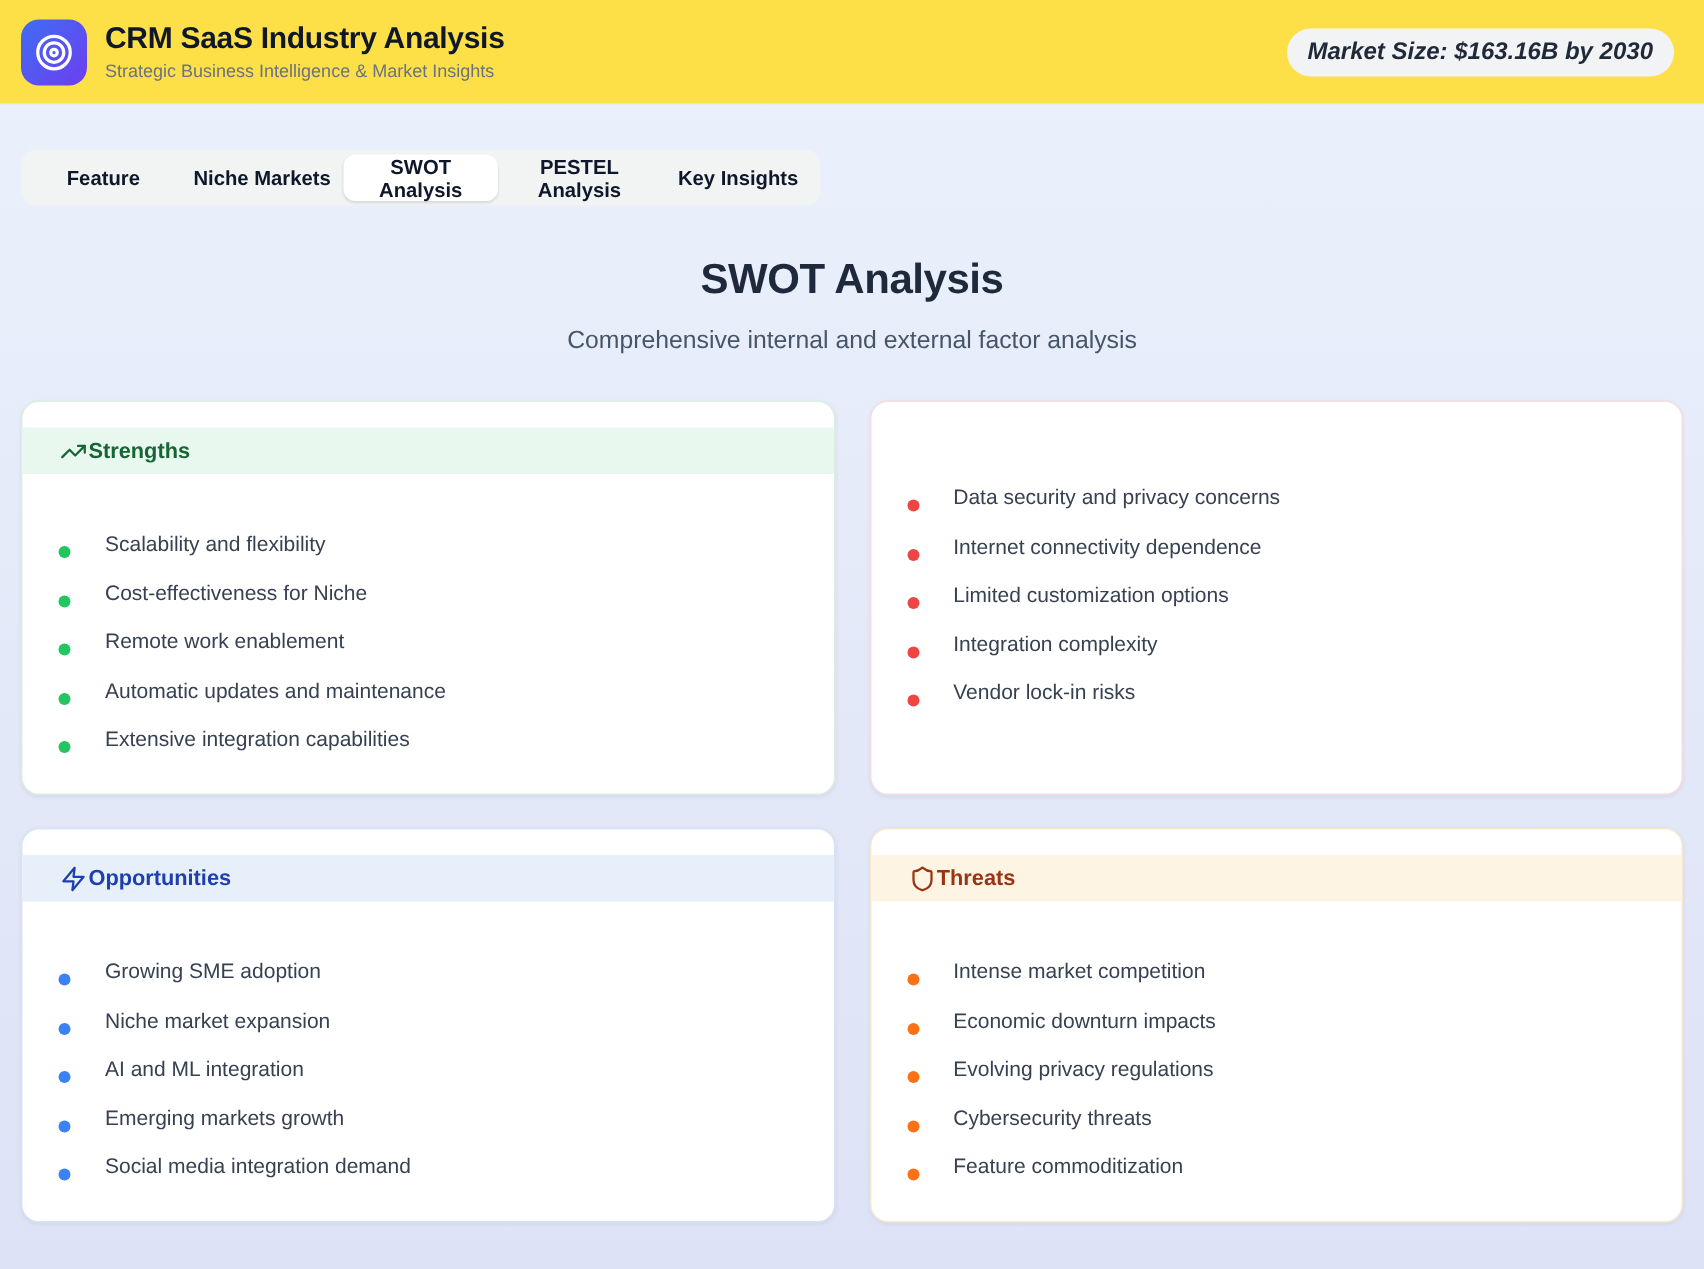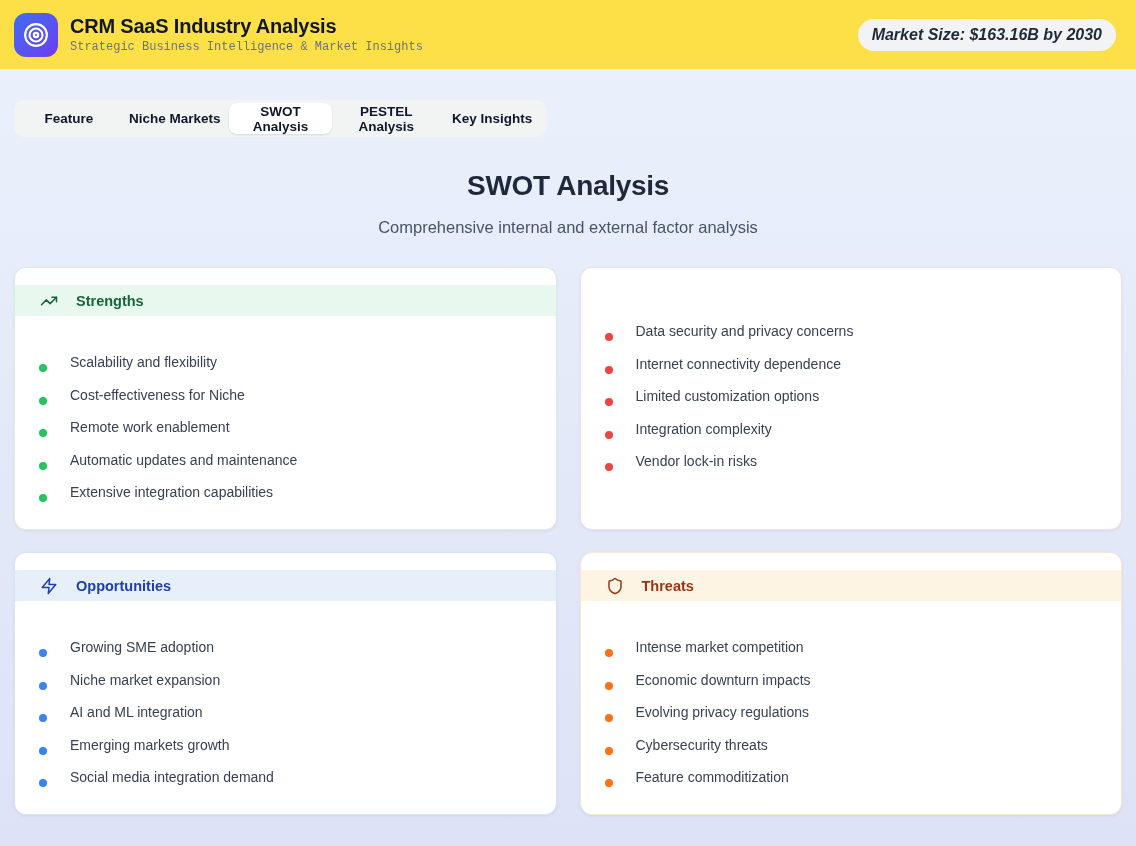--- a/index.html
+++ b/index.html
@@ -16,21 +16,21 @@
     display: flex; align-items: center; padding: 0 20px 0 14px;
   }
   .logo {
     width: 44px; height: 44px; border-radius: 12px; flex: 0 0 auto;
     background: linear-gradient(135deg, #3f6df2 0%, #6d3ef0 100%);
     display: flex; align-items: center; justify-content: center;
     color: #ffffff;
   }
   .header-text { margin-left: 12px; flex: 1 1 auto; }
   .header-title { font-size: 20px; font-weight: 700; color: #0f172a; letter-spacing: -0.2px; }
-  .header-subtitle { font-size: 12px; color: #6b7280; margin-top: 2px; font-family: Liberation Mono, monospace; }
+  .header-subtitle { font-size: 12px; color: #6b7280; margin-top: 2px; }
   .market-badge {
     background: #f2f3f5; border-radius: 9999px; padding: 7px 14px;
     font-size: 16px; font-weight: 600; color: #1f2937; white-space: nowrap; font-style: italic;
   }
 
   
   .content { padding: 0 14px; }
   .tabbar {
     margin-top: 30px; width: 533px; height: 37px; border-radius: 10px;
     background: #f2f3f3; display: grid; grid-template-columns: repeat(5, 1fr);
@@ -53,21 +53,21 @@
     display: grid; grid-template-columns: 1fr 1fr; gap: 22px 23px;
   }
   .card {
     background: #ffffff; border: 1px solid var(--border, #e5e7eb);
     border-radius: 12px; height: 263px; overflow: hidden;
     box-shadow: 0 1px 3px rgba(30, 41, 59, 0.07);
     padding-top: 17px;
   }
   .card-band {
     background: var(--band-bg, #f3f4f6); color: var(--accent, #111827);
-    height: 31px; display: flex; align-items: center; gap: 18px; padding: 0 25px;
+    height: 31px; display: flex; align-items: center; gap: 1px; padding: 0 25px;
   }
   .band-icon { display: flex; align-items: center; }
   .band-icon svg { width: 18px; height: 18px; }
   .band-title { font-size: 14.5px; font-weight: 700; }
   .card-list { list-style: none; padding: 36px 24px 0 24px; }
   .card-list li { display: flex; align-items: flex-end; gap: 23px; margin-bottom: 12.5px; min-height: 20px; }
   .dot { width: 8px; height: 8px; border-radius: 50%; background: var(--bullet, #9ca3af); flex: 0 0 auto; }
   .item-text { font-size: 14px; color: #374151; line-height: 20px; }
 </style>
 </head>

